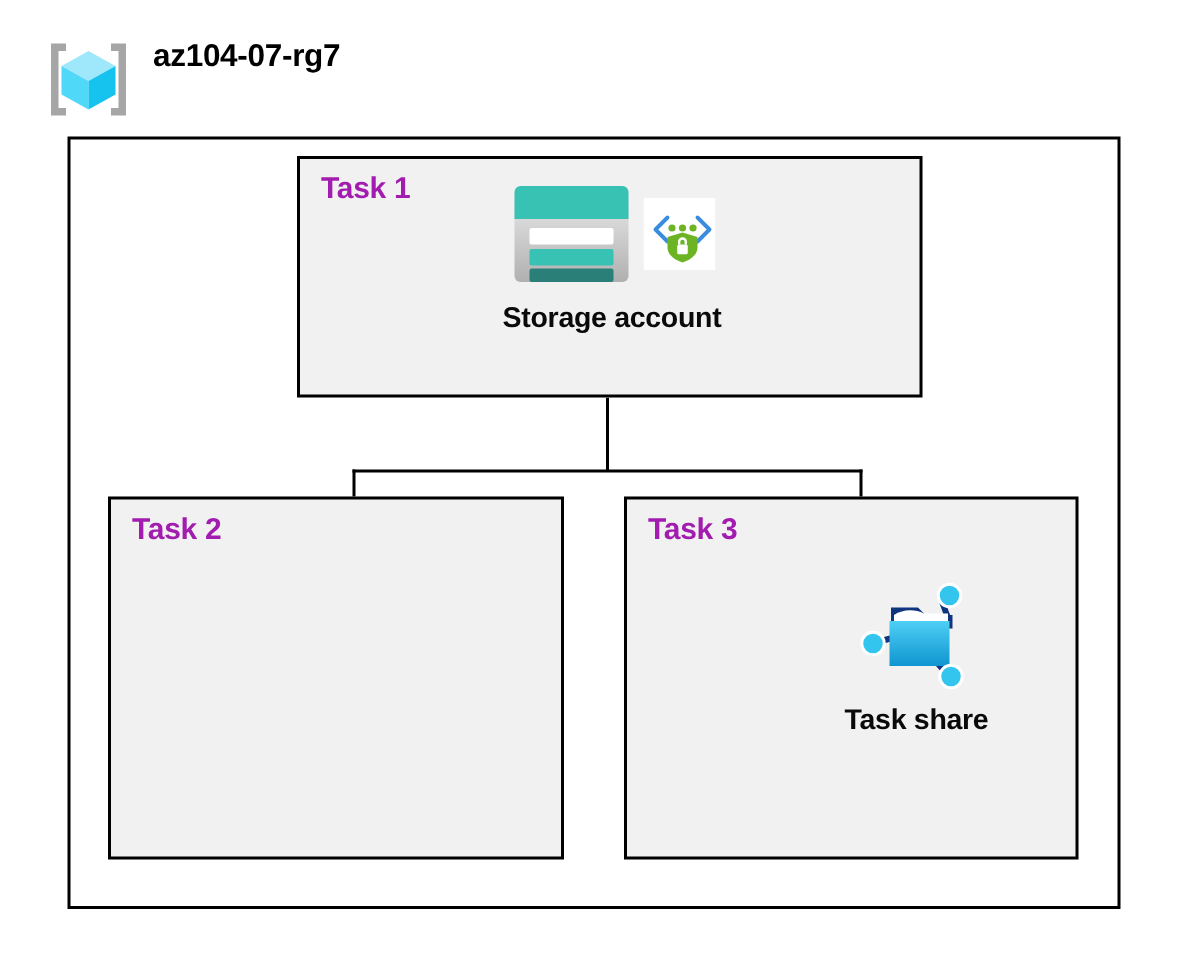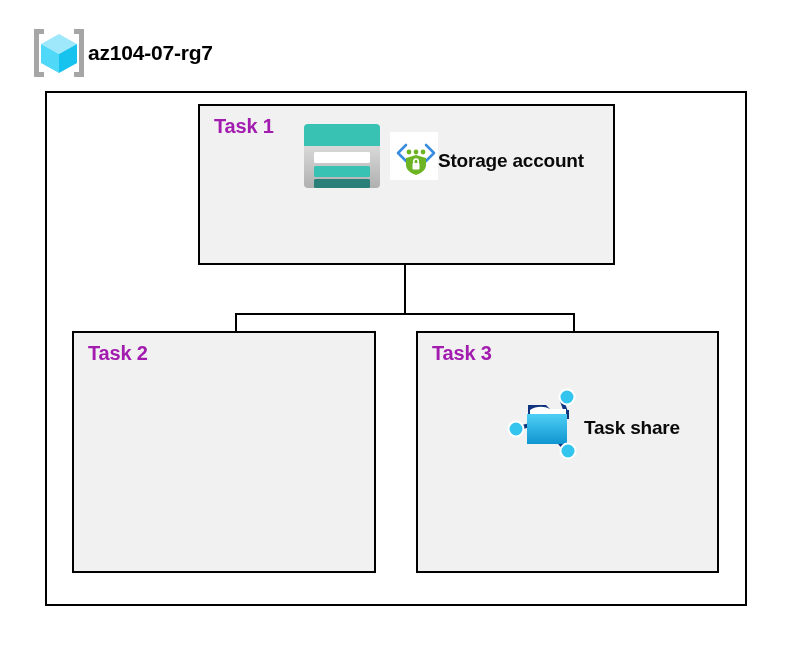--- a/index.html
+++ b/index.html
@@ -20,21 +20,22 @@
     width: 788px;
     height: 647px;
   }
 
   
   .rg-header {
     position: absolute;
     left: 30px;
     top: 26px;
     display: flex;
-    align-items: center;
+    align-items: flex-start;
+    gap: 14px;
   }
   .rg-icon { width: 58px; height: 54px; display: block; }
   .rg-title {
     font-size: 21px;
     font-weight: bold;
     color: #000000;
     letter-spacing: -0.2px;
     white-space: nowrap;
   }
 
@@ -67,21 +68,21 @@
     top: 9px;
     font-size: 20px;
     font-weight: bold;
     color: #a21caf;
     letter-spacing: -0.2px;
   }
 
   .node {
     position: absolute;
     display: flex;
-    flex-direction: row;
+    flex-direction: column;
     align-items: center;
   }
   .node-icons {
     display: flex;
     align-items: center;
     justify-content: center;
     gap: 6px;
   }
   .node-label {
     font-size: 19px;

